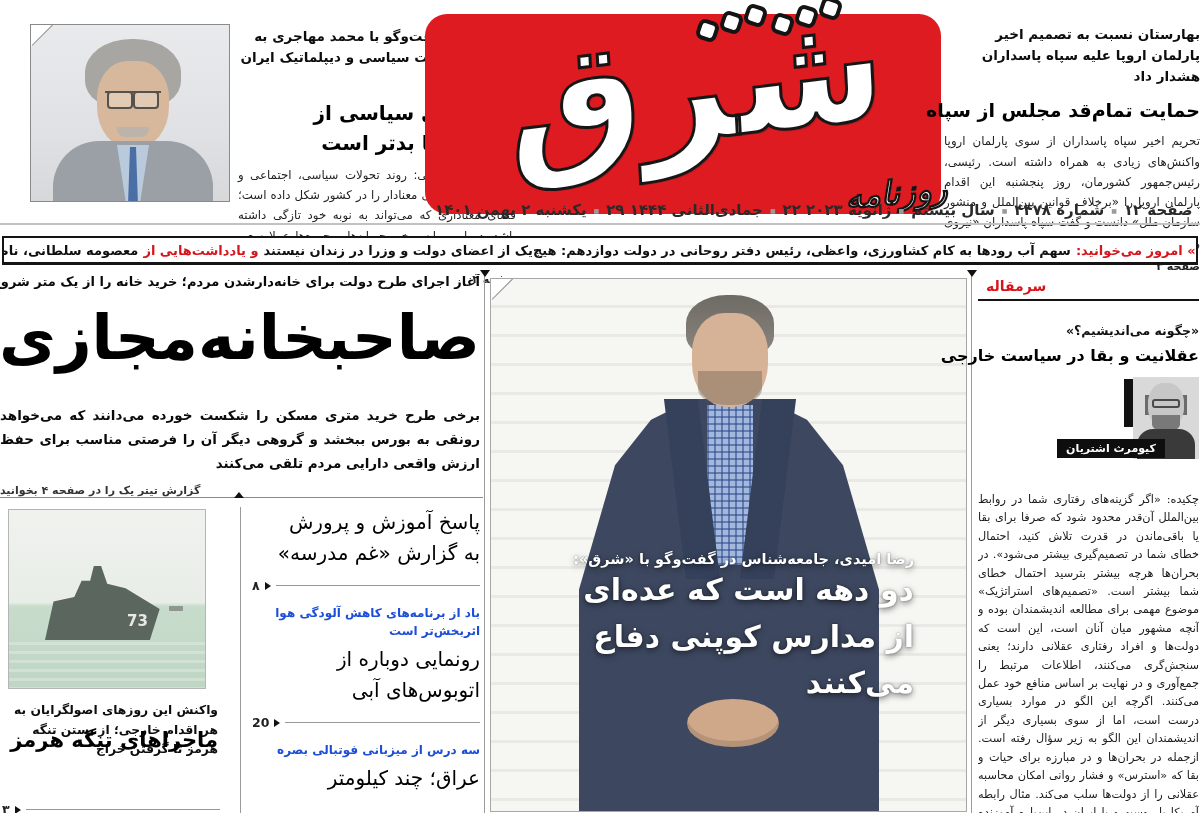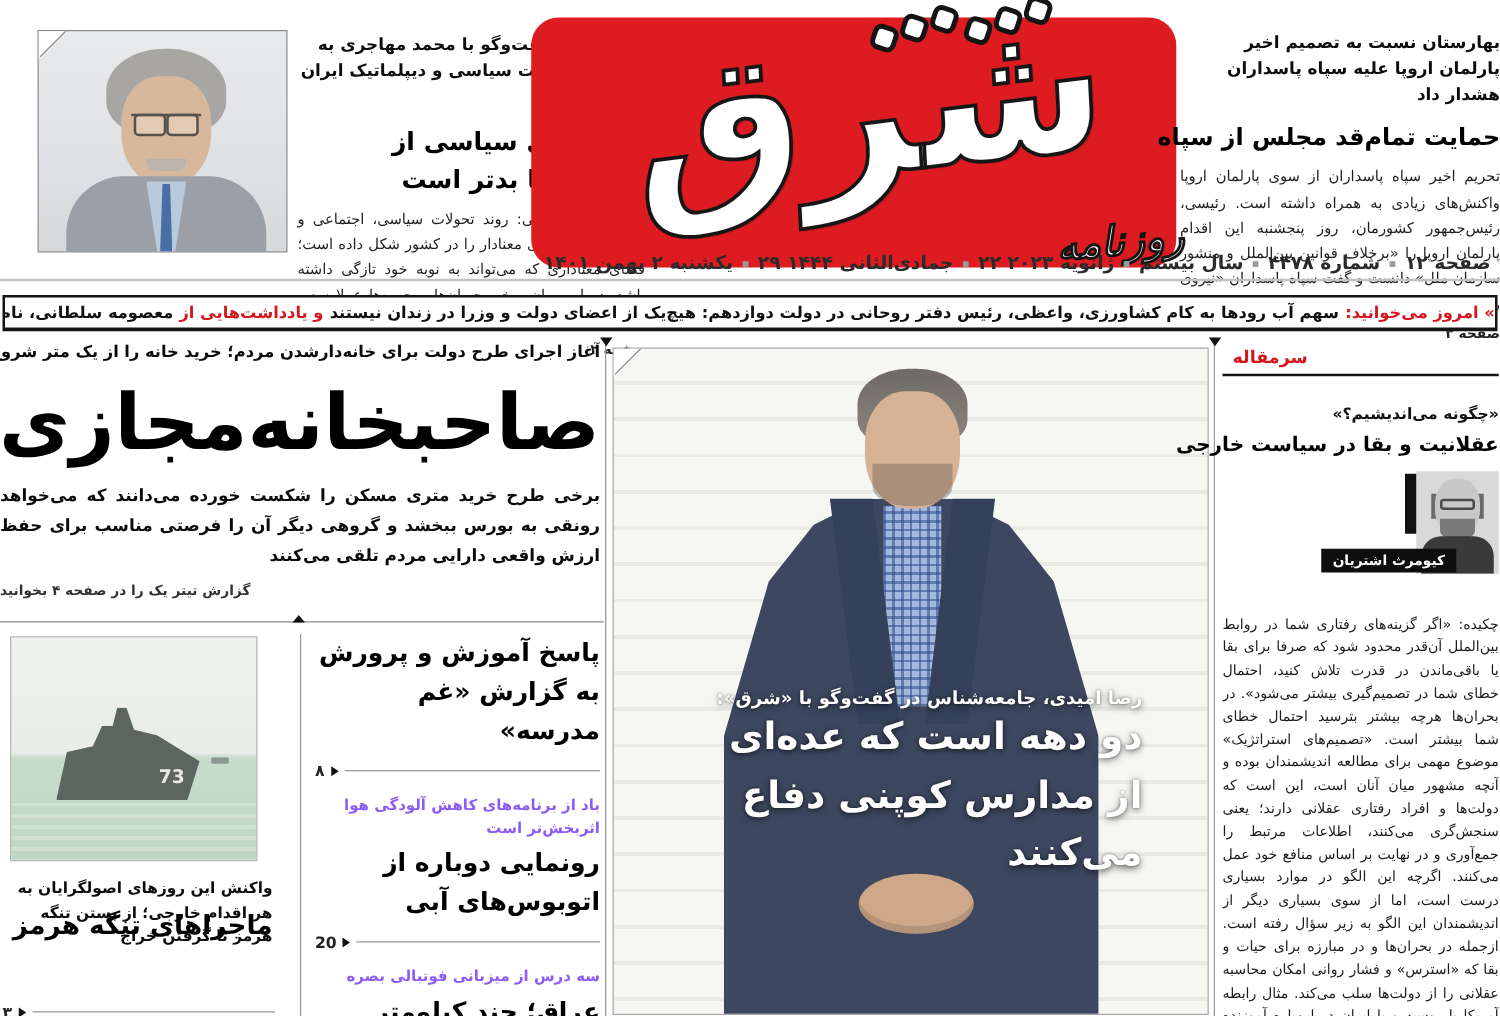--- a/index.html
+++ b/index.html
@@ -52,34 +52,34 @@
   .ticker { left:2px; top:236px; width:1196px; height:29px; border:2px solid #141414; border-bottom-width:3px;
     background:#fff; display:flex; align-items:center; justify-content:center; direction:rtl;
     font-size:13px; font-weight:bold; white-space:nowrap; overflow:hidden; gap:5px; }
   .ticker .red { color:#d6161c; } .ticker .blk { color:#101010; }
 
   
   .lead { left:0; top:274px; width:480px; direction:rtl; }
   .lead-kicker { font-size:13px; font-weight:bold; text-align:right; white-space:nowrap; overflow:hidden; letter-spacing:-0.2px; color:#0a0a0a; }
   .lead-headline { font-size:62px; font-weight:bold; text-align:center; margin-top:10px; line-height:1.25;
     white-space:nowrap; letter-spacing:-1.5px; color:#000; }
-  .lead-deck { font-size:13.5px; font-weight:bold; line-height:1.8; text-align:justify; color:#0a0a0a; margin-top:8px; }
+  .lead-deck { font-size:13.5px; font-weight:bold; line-height:1.8; text-align:justify; color:#0a0a0a; margin-top:26px; }
   .lead-note { font-size:11px; font-weight:bold; color:#333; margin-top:9px; text-align:left; }
   .lead-rule { left:0; top:497px; width:483px; height:1px; background:#8a8a8a; }
   .lead-rule-tick { left:234px; top:492px; width:0; height:0; border-left:5px solid transparent; border-right:5px solid transparent; border-bottom:6px solid #111; }
 
   
   .vdiv { width:1px; background:#9a9a9a; }
   .vdiv-marker { width:0; height:0; border-left:5px solid transparent; border-right:5px solid transparent; border-top:7px solid #111; }
 
   
   .subcol-r { left:252px; top:507px; width:228px; direction:rtl; text-align:right; }
-  .sub-headline { font-size:20px; font-weight:bold; line-height:1.55; color:#000; }
+  .sub-headline { font-size:20px; font-weight:normal; line-height:1.55; color:#000; }
   .sub-headline span { display:block; }
-  .sub-kicker { font-size:12px; font-weight:bold; color:#8b5cf6; margin-top:11px; line-height:1.5; }
+  .sub-kicker { font-size:12px; font-weight:bold; color:#1d4ed8; margin-top:11px; line-height:1.5; }
   .marker-row { display:flex; direction:ltr; align-items:center; gap:5px; margin-top:9px; }
   .marker-num { font-size:12.5px; font-weight:bold; color:#222; }
   .marker-tri { width:0; height:0; border-left:6px solid #111; border-top:4px solid transparent; border-bottom:4px solid transparent; }
   .marker-line { flex:1; height:1px; background:#999; }
 
   .ship-photo { left:8px; top:509px; width:198px; height:180px; border:1px solid #b5b5b5;
     background:linear-gradient(180deg,#f0f2ee 0%,#e8ede7 52%,#c8dccb 54%,#bfd6c5 100%); overflow:hidden; }
   .ship-hull { position:absolute; left:36px; bottom:48px; width:122px; height:74px; background:#5b665e;
     clip-path:polygon(0 100%,7% 48%,24% 42%,30% 20%,37% 20%,40% 0,46% 0,51% 24%,66% 30%,94% 58%,86% 100%); }
   .ship-num { position:absolute; left:118px; bottom:58px; color:#e8e8e4; font-size:15px; font-weight:bold; }

